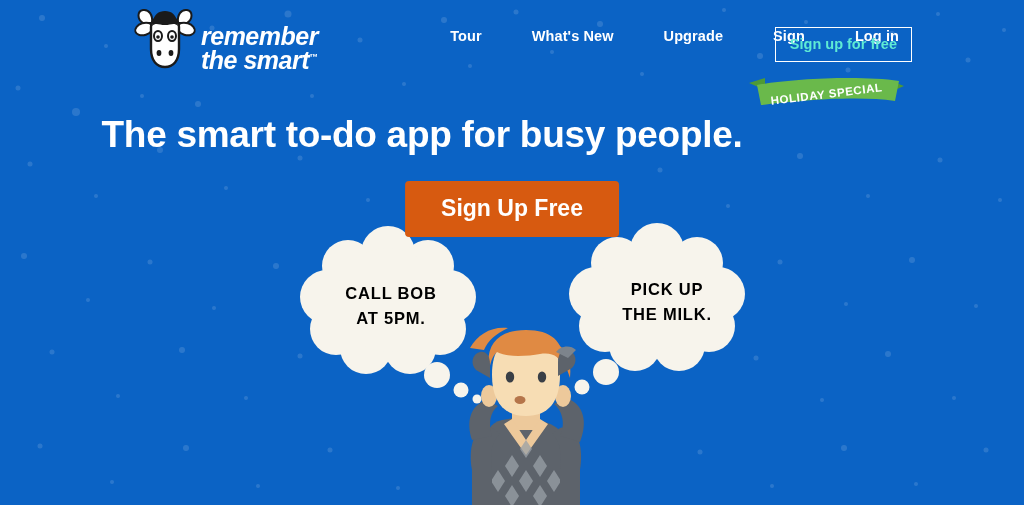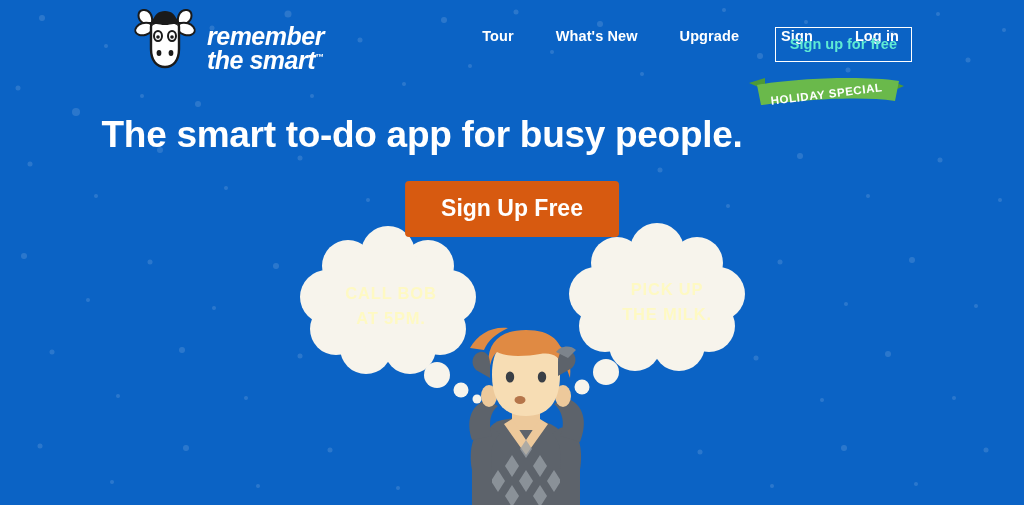--- a/index.html
+++ b/index.html
@@ -13,34 +13,34 @@
   
   #snow { position:absolute; inset:0; z-index:0; }
 
   
   .header {
     position:absolute; top:0; left:0; width:1024px; height:84px;
     z-index:5;
   }
   .logo {
     position:absolute; left:133px; top:4px;
-    display:flex; align-items:center; gap:10px;
+    display:flex; align-items:center; gap:4px;
     text-decoration:none;
   }
   .logo-cow { width:64px; height:66px; display:block; }
   .logo-word {
     color:#ffffff; font-style:italic; font-weight:bold;
     font-size:25px; line-height:21px; letter-spacing:-0.5px;
     padding-top:22px; white-space:pre;
   }
   .logo-word .tm { font-size:9px; vertical-align:super; font-style:normal; }
 
   .nav {
     position:absolute; right:108px; top:28px;
-    display:flex; align-items:center; gap:8px;
+    display:flex; align-items:center; gap:16px;
   }
   .nav a {
     color:#ffffff; text-decoration:none;
     font-size:14.5px; font-weight:bold;
     padding:0 17px; white-space:nowrap;
     letter-spacing:0.1px;
   }
   .signup-outline {
     position:absolute; right:0px; top:0px;
     border:1.6px solid #ffffff; border-radius:0;
@@ -77,21 +77,21 @@
     padding:14px 36px 15px; border:none; border-radius:4px;
     cursor:pointer; white-space:nowrap;
     z-index:5;
   }
 
   
   .illo { position:absolute; left:0; top:0; width:1024px; height:505px; z-index:3; }
 
   .bubble-text {
     position:absolute; z-index:4;
-    color:#fef9c3; font-size:16.5px; font-weight:bold;
+    color:#000000; font-size:16.5px; font-weight:bold;
     line-height:25px; text-align:center;
     letter-spacing:0.8px; white-space:pre-line;
   }
   #bubble-left-text  { left:315px; top:281px; width:152px; }
   #bubble-right-text { left:591px; top:277px; width:152px; }
 </style>
 </head>
 <body>
 
 <svg id="snow" viewBox="0 0 1024 505" preserveAspectRatio="none">

